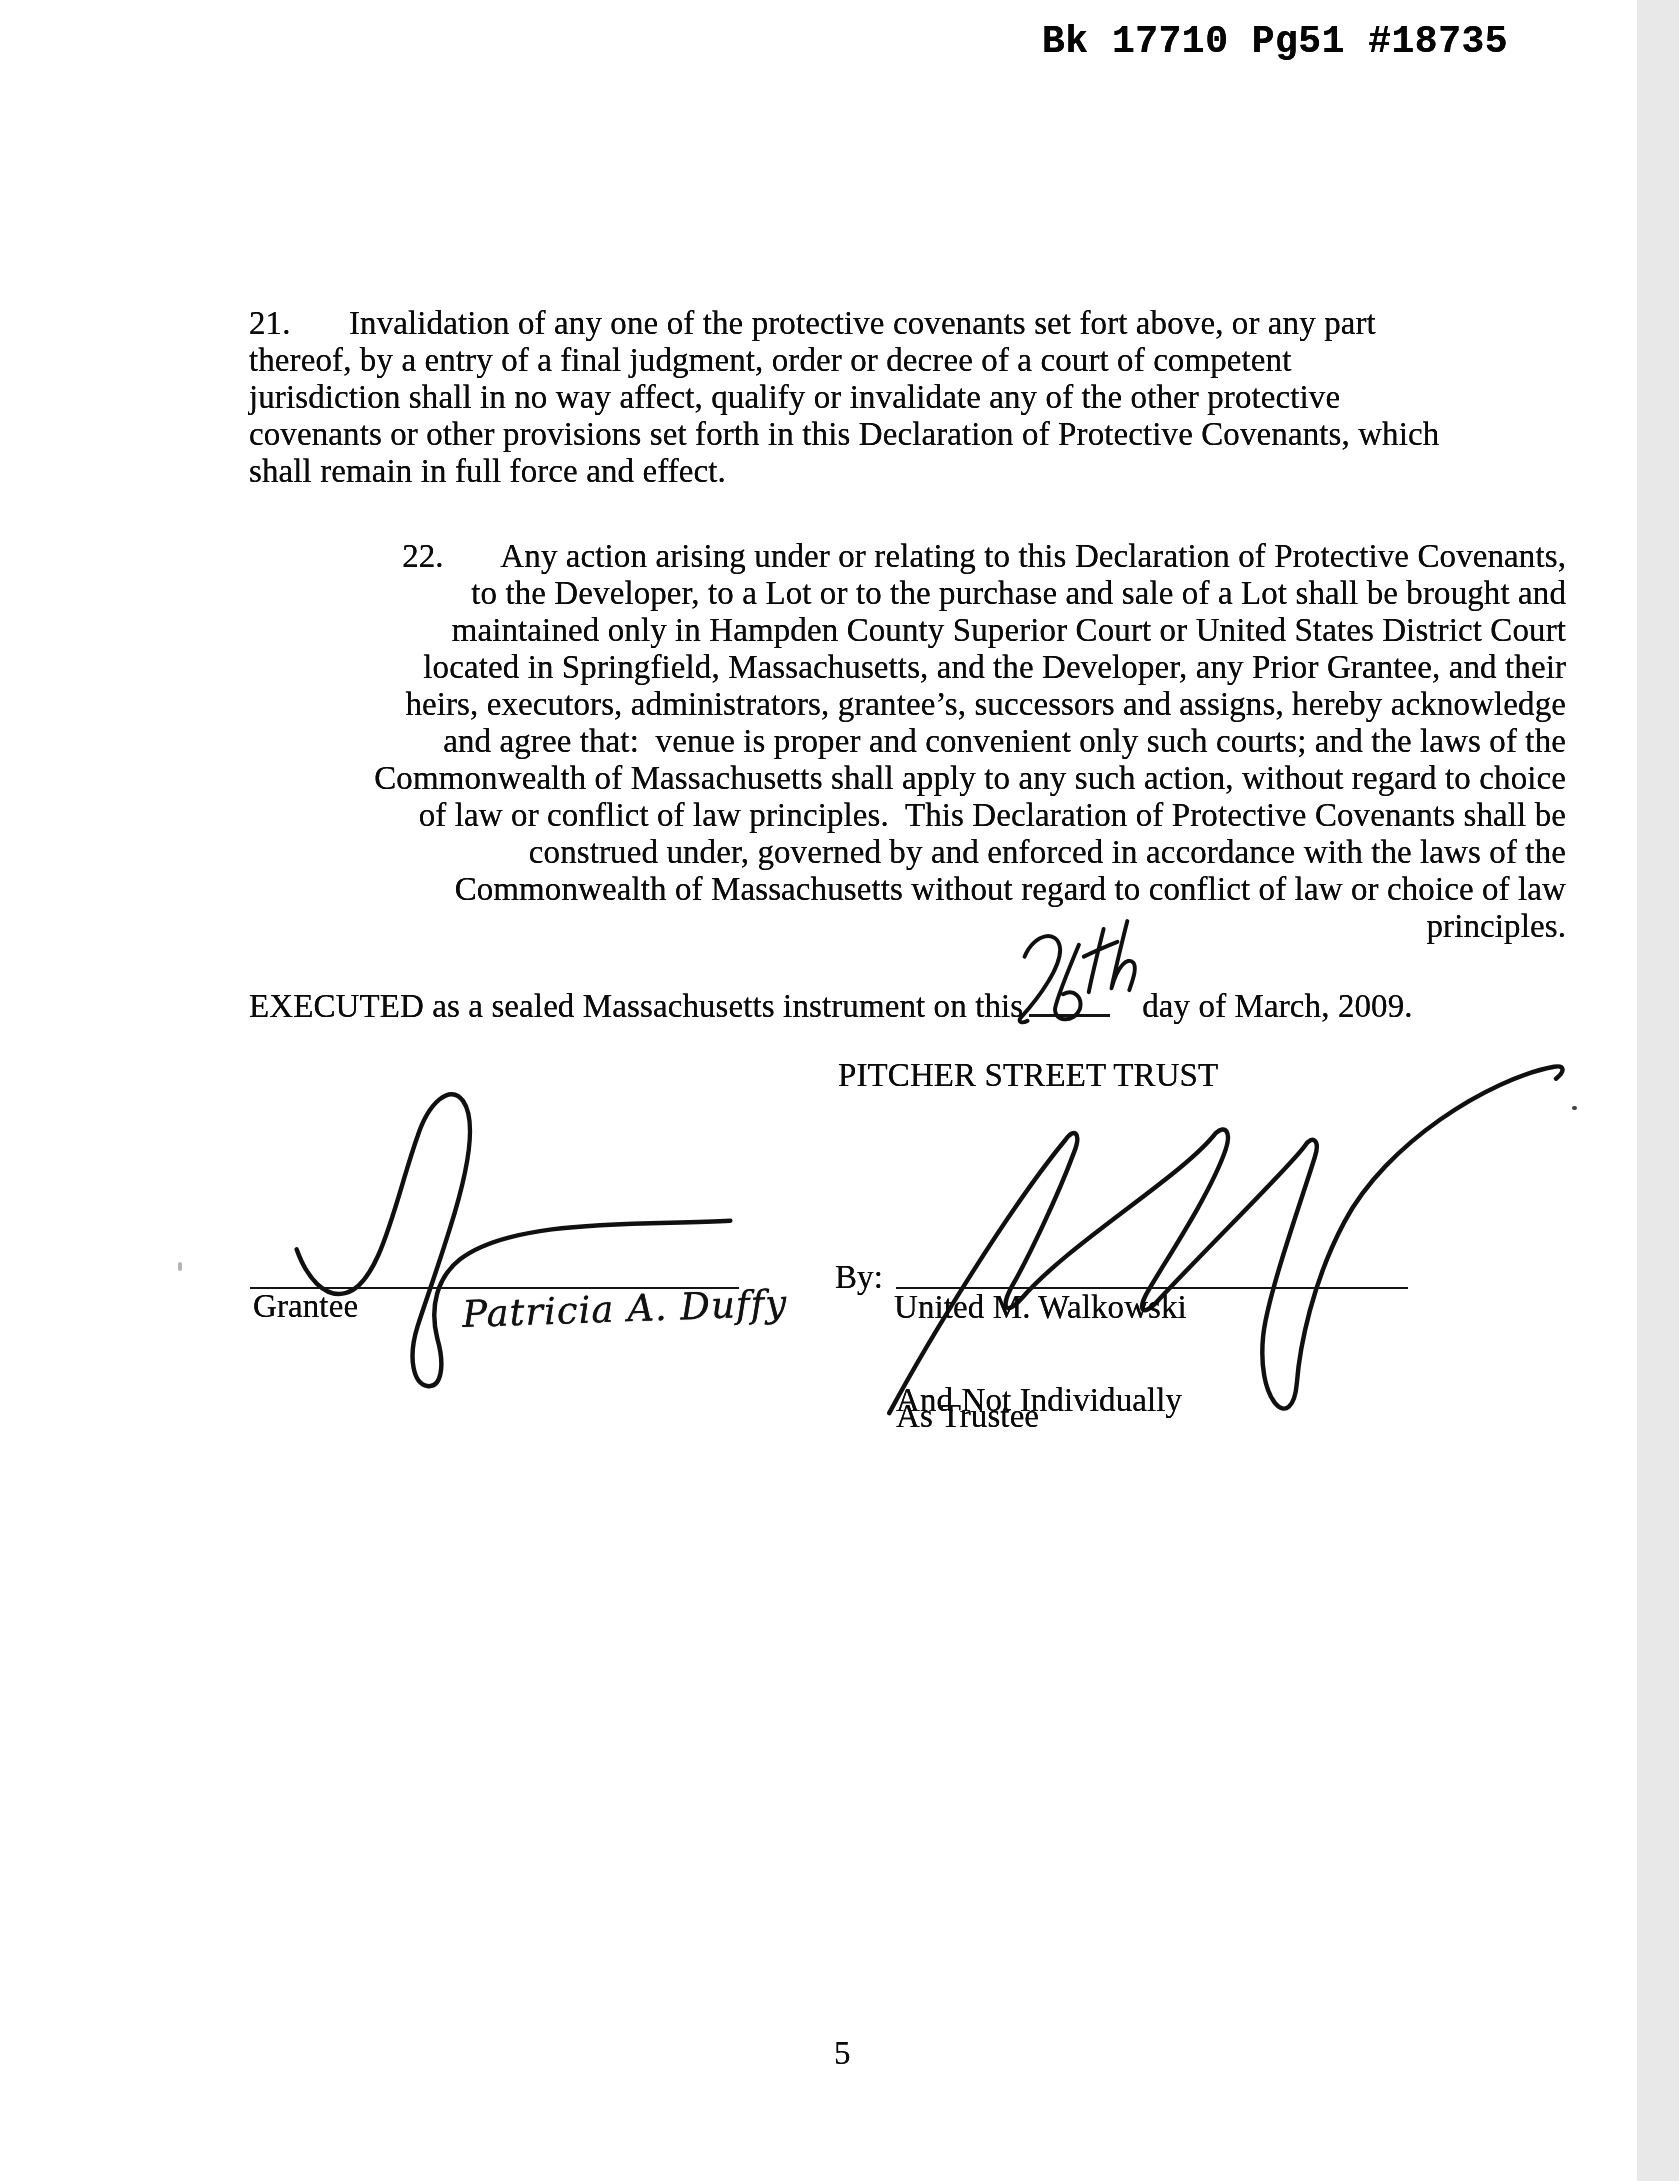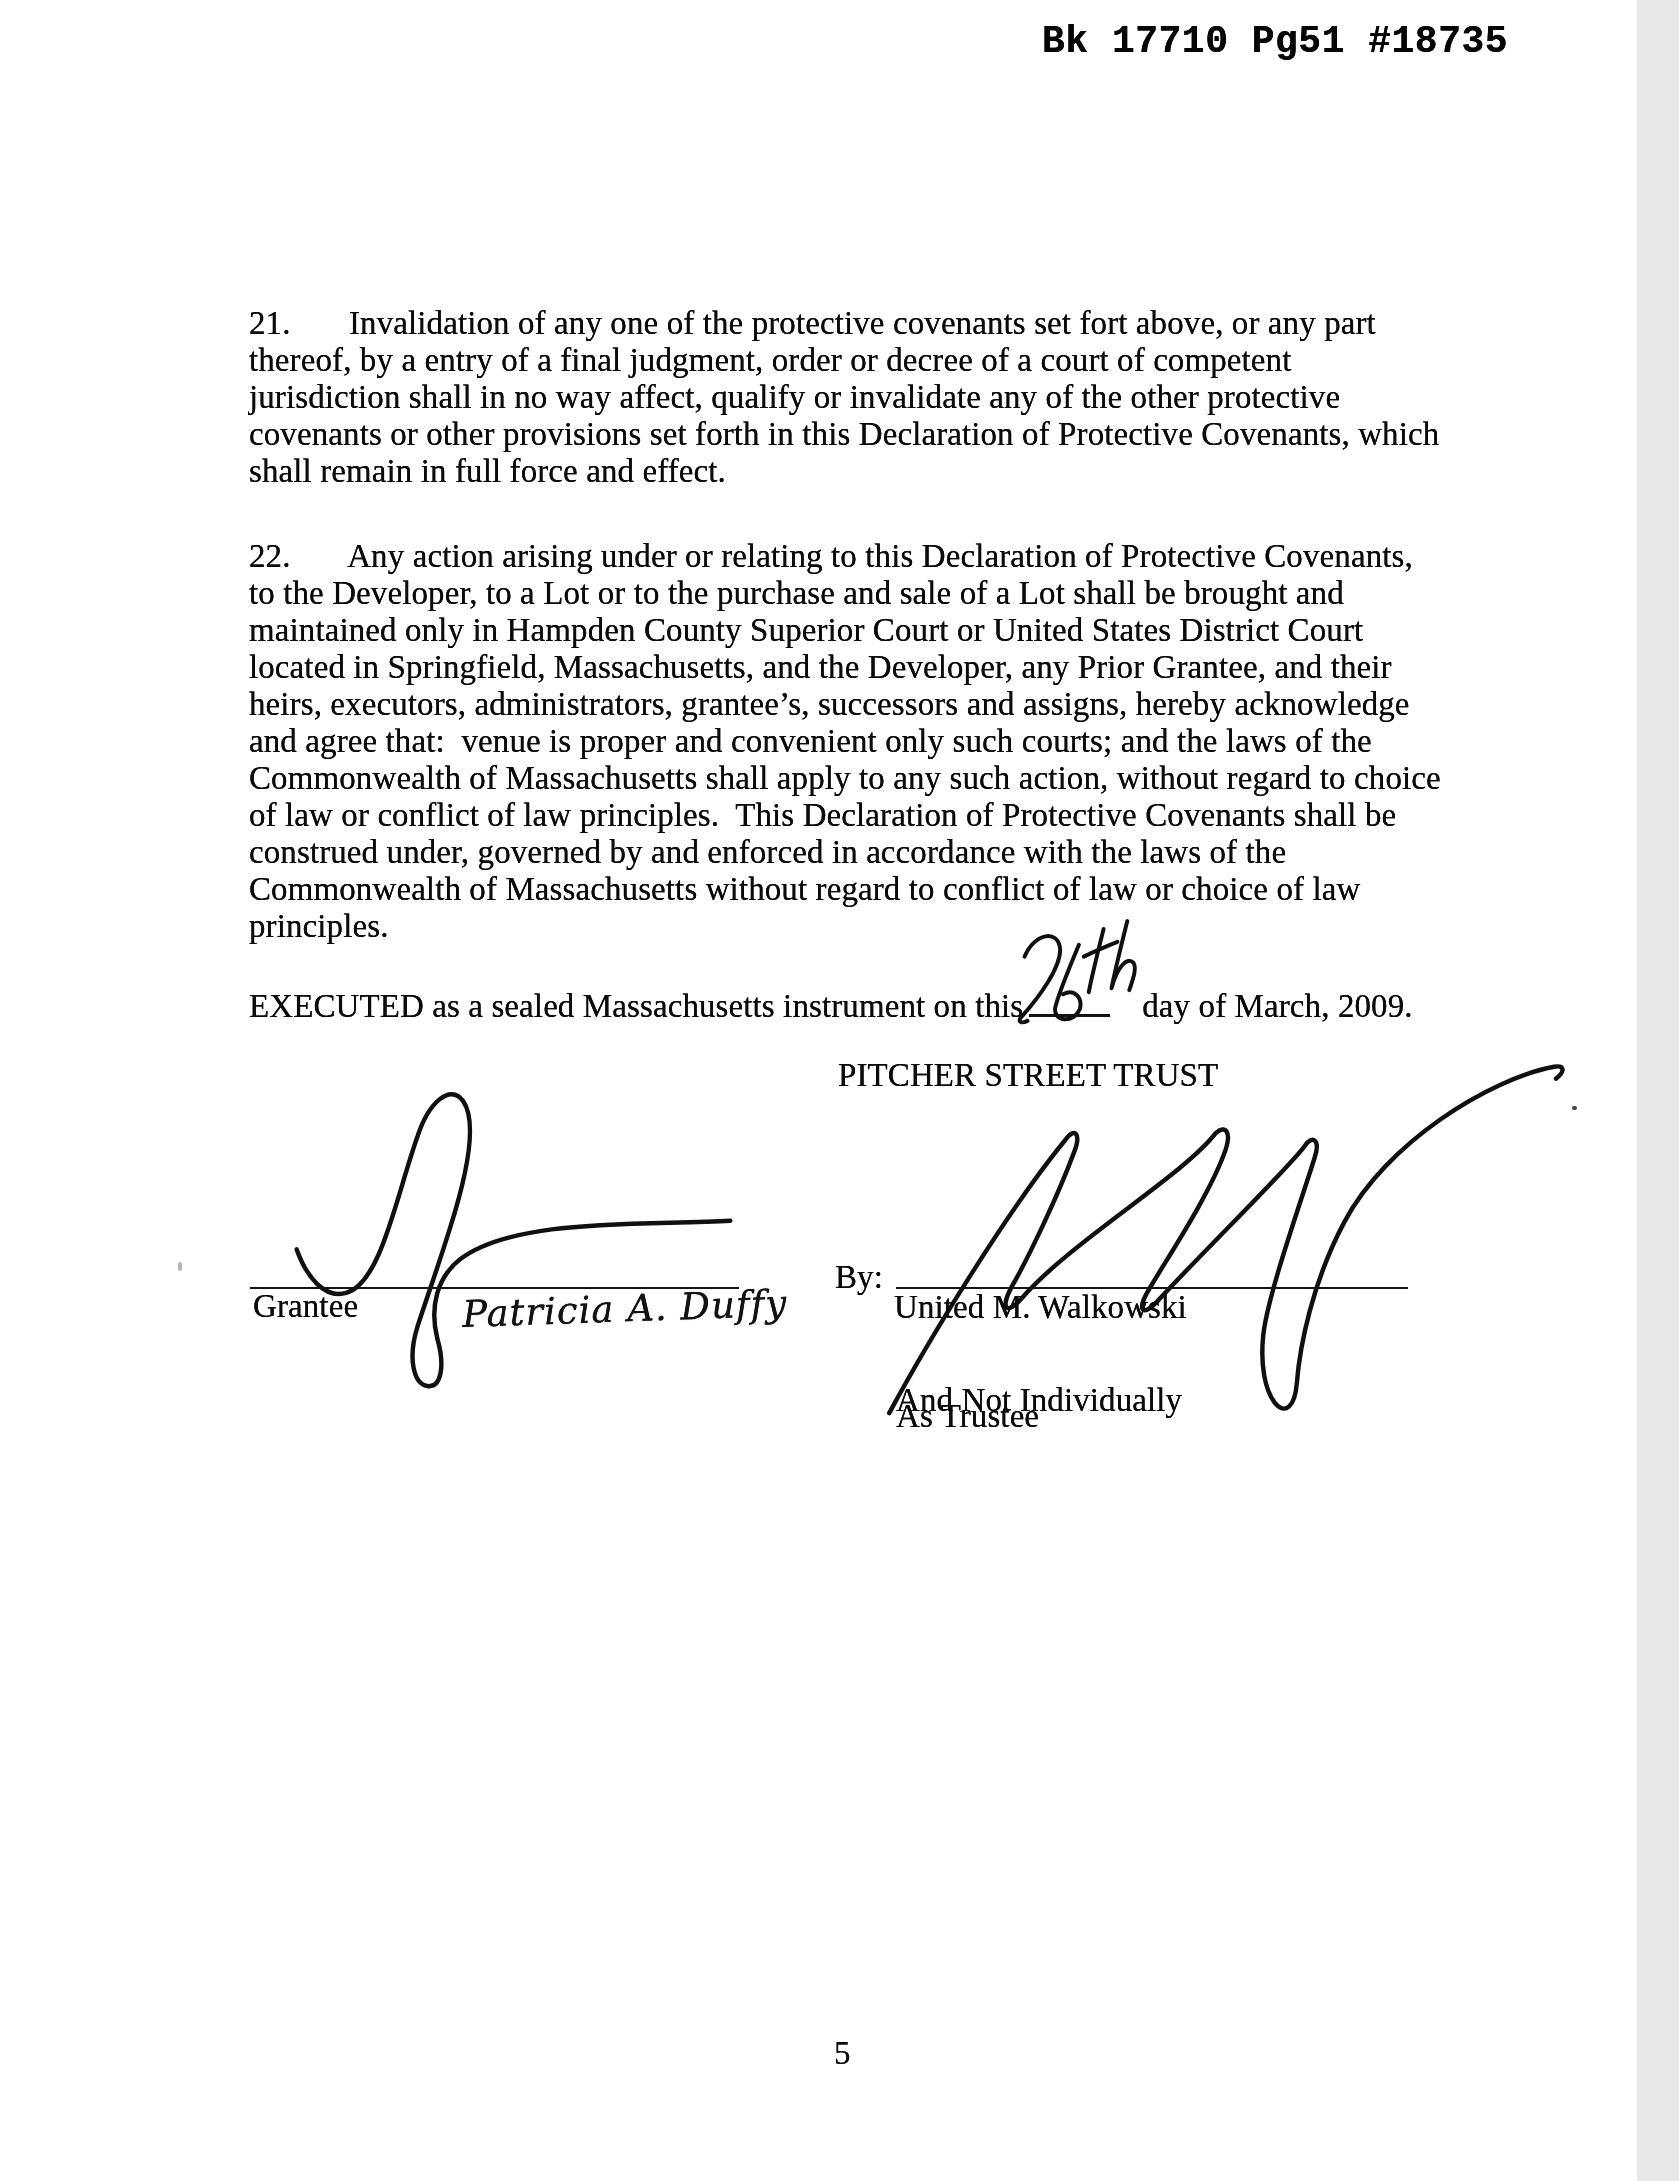--- a/index.html
+++ b/index.html
@@ -21,21 +21,21 @@
   }
   .stamp{
     position:absolute;left:1042px;top:20px;
     font-family:"Liberation Mono","DejaVu Sans Mono",monospace;
     font-weight:700;font-size:38px;letter-spacing:0.5px;
     color:#050505;text-shadow:0 0 0.5px #000;
   }
   .para{position:absolute;left:249px;width:1317px;}
   .p-cont{top:191px;}
   .p-21{top:305px;}
-  .p-22{top:538px;}
+  .p-22{top:538px;text-align:right;}
   .executed{position:absolute;left:249px;top:985px;width:1386px;}
   .day-blank{display:inline-block;width:119px;vertical-align:baseline;}
   .day-blank .rule{margin-left:6px;width:81px;height:29px;border-bottom:3px solid #141414;}
   .trust-name{position:absolute;left:838px;top:1057px;text-align:center;}
   .by-label{position:absolute;left:835px;top:1259px;}
   .sig-rule{position:absolute;height:0;border-top:2.5px solid #141414;}
   .witness-rule{left:250px;top:1287px;width:489px;}
   .by-rule{left:896px;top:1287px;width:512px;}
   .witness-label{position:absolute;left:253px;top:1288px;}
   .signer-name{position:absolute;left:894px;top:1289px;}

